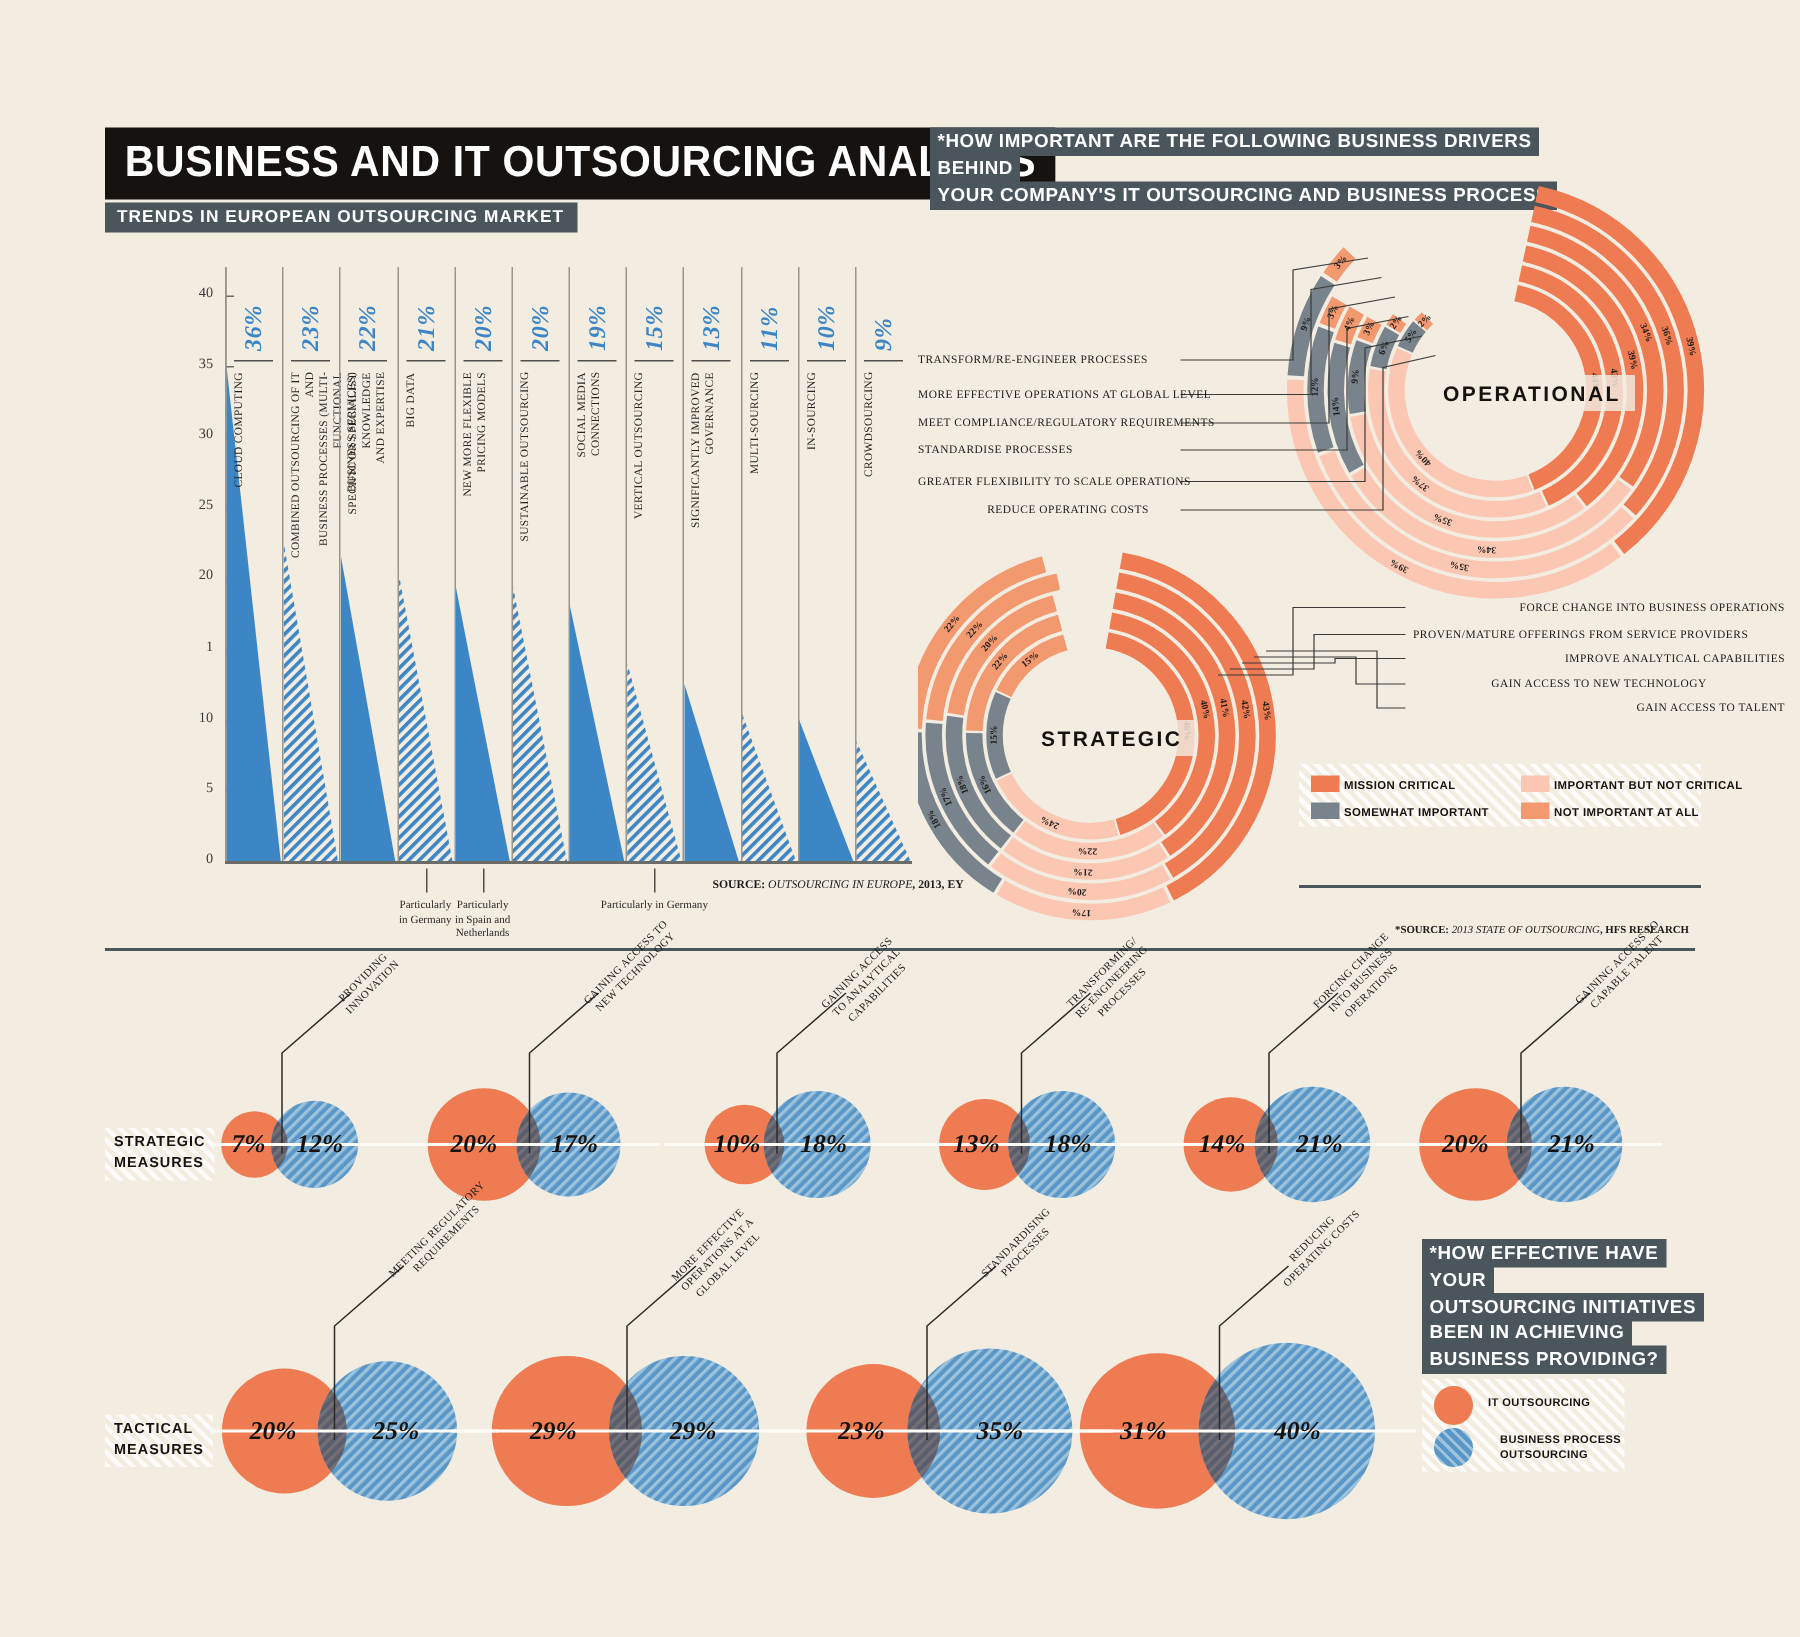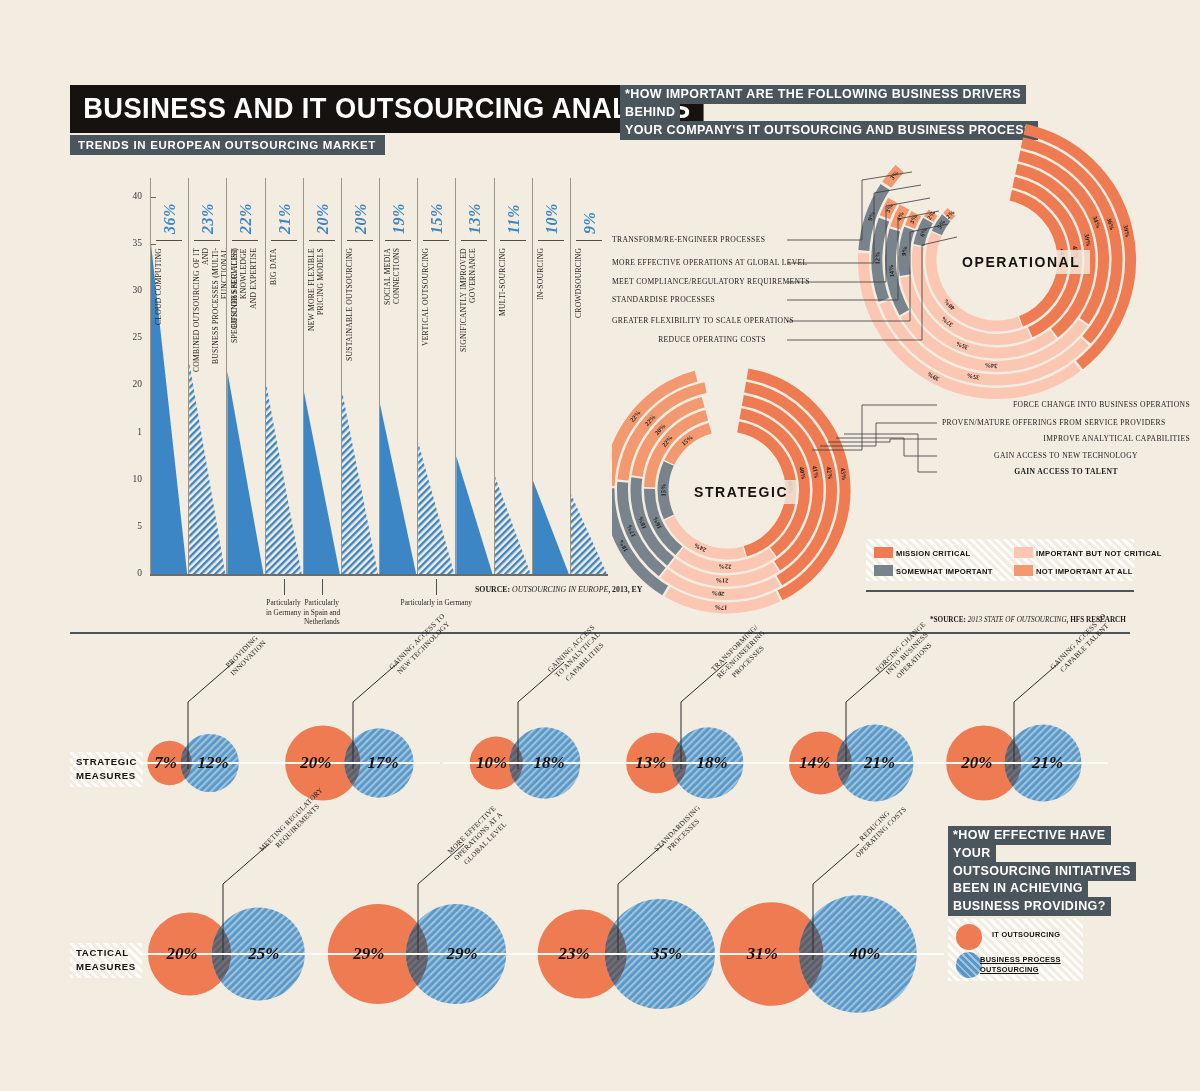--- a/index.html
+++ b/index.html
@@ -94,21 +94,21 @@
   }
 
   
   .legend-box{
     position:absolute;
     background-color:#f2ece1;
     background-image:repeating-linear-gradient(45deg,
        rgba(255,255,255,.85) 0 3px, rgba(0,0,0,0) 3px 6px);
     border-top:1px solid #f2ece1;
   }
-  #legend-drivers{left:866px;top:538px;width:268px;height:42px;}
+  #legend-drivers{left:866px;top:508px;width:268px;height:42px;}
   .lg-item{position:absolute;font-size:7.6px;font-weight:bold;letter-spacing:.3px;color:#16120f;white-space:nowrap;}
   .lg-sw{position:absolute;width:19px;height:11px;}
   .legend-rule{position:absolute;left:866px;top:590px;width:268px;height:1.5px;background:#4b555c;}
   .source-right{
     position:absolute;left:930px;top:616px;
     font-family:"Liberation Serif", serif;font-size:7.2px;color:#1c1b19;white-space:nowrap;
   }
   .source-right i{font-style:italic;}
   .source-right b{font-weight:bold;}
 
@@ -385,21 +385,21 @@
     <div class="ring-pct" style="left: 54.8053px; top: 381.186px; transform: translate(-50%, -50%) rotate(309.04deg);">22%</div>
     <div class="ring-pct" style="left: 178.928px; top: 426.963px; transform: translate(-50%, -50%) rotate(87.28deg);">46%</div>
     <div class="ring-pct" style="left: 88.074px; top: 488.06px; transform: translate(-50%, -50%) rotate(204.88deg);">24%</div>
     <div class="ring-pct" style="left: 51.0016px; top: 429.553px; transform: translate(-50%, -50%) rotate(270.4deg);">15%</div>
     <div class="ring-pct" style="left: 74.5501px; top: 380.404px; transform: translate(-50%, -50%) rotate(320.8deg);">15%</div>
     <div class="donut-center-lbl" style="left: 72px; top: 420px;">STRATEGIC</div>
     <div class="leader-lbl" style="left: 330px; top: 340px; width: 248px; text-align: right;">FORCE CHANGE INTO BUSINESS OPERATIONS</div>
     <div class="leader-lbl" style="left: 330px; top: 358px; width: 248px; text-align: left;">PROVEN/MATURE OFFERINGS FROM SERVICE PROVIDERS</div>
     <div class="leader-lbl" style="left: 330px; top: 374px; width: 248px; text-align: right;">IMPROVE ANALYTICAL CAPABILITIES</div>
     <div class="leader-lbl" style="left: 330px; top: 391px; width: 248px; text-align: center;">GAIN ACCESS TO NEW TECHNOLOGY</div>
-    <div class="leader-lbl" style="left: 330px; top: 407px; width: 248px; text-align: center; font-weight: bold;">GAIN ACCESS TO TALENT</div>
+    <div class="leader-lbl" style="left: 330px; top: 407px; width: 248px; text-align: right;">GAIN ACCESS TO TALENT</div>
   </div>
 
 <div class="legend-box" id="legend-drivers">
     <div class="lg-sw" style="left: 8px; top: 8px; background: rgb(239, 123, 82);"></div>
     <div class="lg-item" style="left: 30px; top: 10px;">MISSION CRITICAL</div>
     <div class="lg-sw" style="left: 8px; top: 26px; background: rgb(120, 131, 140);"></div>
     <div class="lg-item" style="left: 30px; top: 28px;">SOMEWHAT IMPORTANT</div>
     <div class="lg-sw" style="left: 148px; top: 8px; background: rgb(251, 198, 178);"></div>
     <div class="lg-item" style="left: 170px; top: 10px;">IMPORTANT BUT NOT CRITICAL</div>
     <div class="lg-sw" style="left: 148px; top: 26px; background: rgb(243, 153, 111);"></div>
@@ -549,14 +549,14 @@
 MEASURES</div>
     <div class="row-label" style="left: 70px; top: 303px; white-space: pre-line;">TACTICAL
 MEASURES</div>
   </div>
 
 <div id="legend-venn">
     <div class="legend-box" style="left: 0px; top: 0px; width: 135px; height: 62px;"></div>
     <div class="lg-circ" style="left: 8px; top: 6px; background: rgb(239, 123, 82);"></div>
     <div class="lg-venn-lbl" style="left: 44px; top: 12px; width: 86px;">IT OUTSOURCING</div>
     <div class="lg-circ" style="left: 8px; top: 34px; background: repeating-linear-gradient(45deg, rgb(155, 195, 222) 0px, rgb(155, 195, 222) 2px, rgb(90, 151, 198) 2px, rgb(90, 151, 198) 5px) rgb(90, 151, 198);"></div>
-    <div class="lg-venn-lbl" style="left: 32px; top: 37px; width: 86px; text-decoration: underline;">BUSINESS PROCESS OUTSOURCING</div>
+    <div class="lg-venn-lbl" style="left: 52px; top: 37px; width: 86px;">BUSINESS PROCESS OUTSOURCING</div>
   </div>
 
 </body></html>

